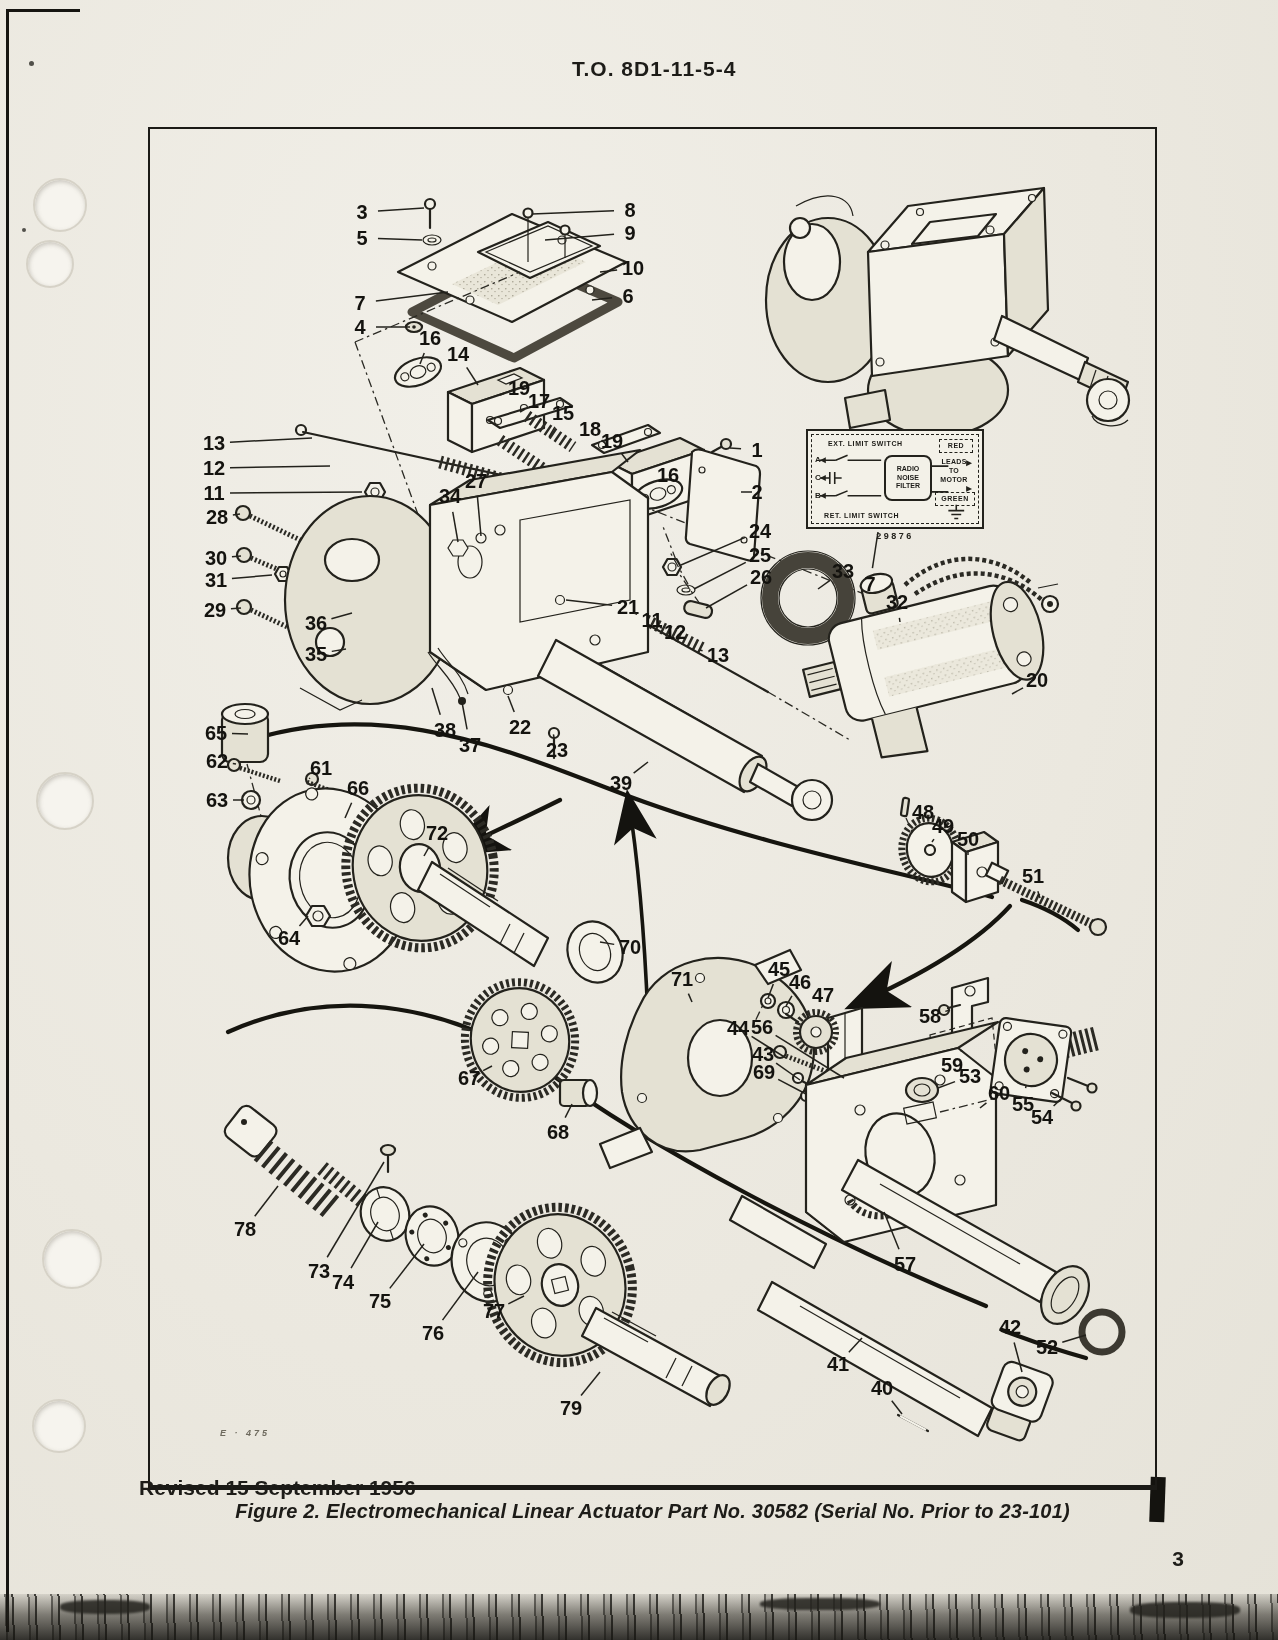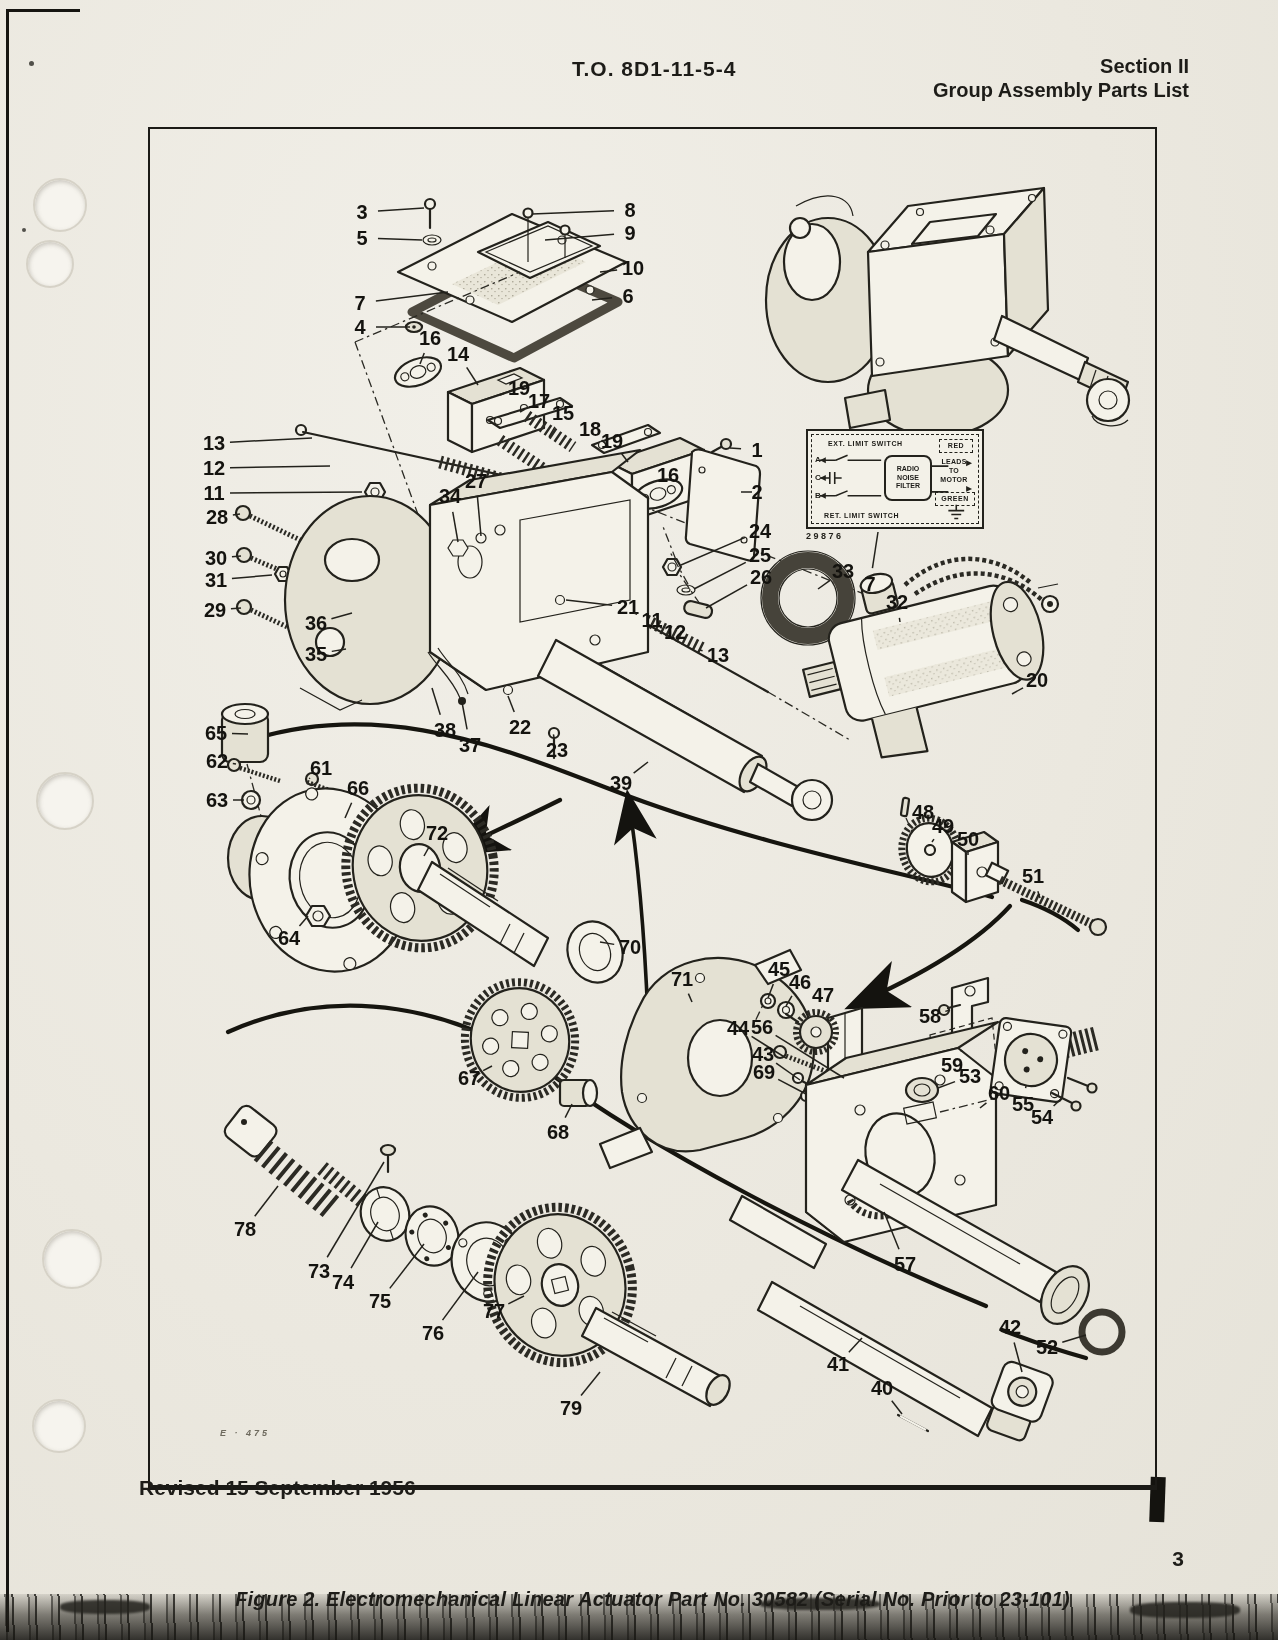--- a/index.html
+++ b/index.html
@@ -16,21 +16,21 @@
   .bottom-band{position:absolute;left:0;top:1594px;width:1278px;height:46px;
     background:
       repeating-linear-gradient(88deg, rgba(22,21,17,0) 0 6px, rgba(22,21,17,.55) 6px 8px,
         rgba(22,21,17,.10) 8px 13px, rgba(22,21,17,.78) 13px 15px, rgba(22,21,17,0) 15px 23px),
       linear-gradient(to bottom, rgba(40,38,32,.10), rgba(38,36,30,.55) 45%, rgba(18,17,14,.85));}
   .smudge{position:absolute;background:#23221d;border-radius:40%;filter:blur(1px);opacity:.85;}
   .rev-tab{position:absolute;left:1150px;top:1477px;width:15px;height:45px;background:#14130f;transform:rotate(2deg);}
   
   .hdr-to{position:absolute;left:572px;top:57px;font-size:21px;font-weight:700;letter-spacing:1px;}
   .hdr-right{position:absolute;right:121px;top:54px;text-align:right;font-size:20px;font-weight:700;line-height:24px;}
-  .caption{position:absolute;left:148px;top:1588px;width:1009px;text-align:center;
+  .caption{position:absolute;left:148px;top:1500px;width:1009px;text-align:center;
     font-size:20px;font-weight:700;font-style:italic;letter-spacing:.2px;}
   .ftr-rev{position:absolute;left:139px;top:1476px;font-size:21px;font-weight:700;}
   .ftr-page{position:absolute;right:126px;top:1547px;font-size:21px;font-weight:700;}
   .plate-code{position:absolute;left:220px;top:1428px;font-size:9px;font-weight:700;
     color:#6e6a5e;letter-spacing:3px;font-style:italic;}
   
   .fig-frame{position:absolute;left:148px;top:127px;width:1009px;height:1363px;
     border:2.5px solid #1b1a16;border-bottom-width:5px;box-sizing:border-box;}
   .fig-svg{position:absolute;left:0;top:0;width:1278px;height:1640px;}
   
@@ -53,21 +53,21 @@
   .wlbl{position:absolute;font-size:7px;font-weight:700;letter-spacing:.6px;white-space:nowrap;color:#1b1a15;}
   .wterm{position:absolute;left:3px;font-size:8px;font-weight:700;color:#1b1a15;}
   .wfilter{position:absolute;left:72px;top:20px;width:44px;height:42px;border:2px solid #23221c;
     border-radius:8px;display:flex;flex-direction:column;align-items:center;justify-content:center;
     font-size:7px;font-weight:700;line-height:1.2;text-align:center;background:#f3f1e8;}
   .wsmallbox{position:absolute;border:1.5px dashed #23221c;font-size:7px;font-weight:700;
     text-align:center;line-height:11px;letter-spacing:.5px;}
   .wleads{position:absolute;right:2px;top:23px;width:44px;font-size:7px;font-weight:700;
     text-align:center;line-height:1.25;letter-spacing:.3px;}
   .wire-svg{position:absolute;left:0;top:0;width:100%;height:100%;}
-  .wnum{position:absolute;left:806px;top:531px;width:178px;
+  .wnum{position:absolute;left:806px;top:531px;width:178px;text-align:center;
     font-size:9px;font-weight:700;letter-spacing:2.5px;color:#23221c;}
 </style>
 </head>
 <body>
 
 <div class="page">
 
   <div class="edge-line-left"></div>
   <div class="edge-line-top"></div>
   <div class="ink-dot" style="left:29px;top:61px;"></div>
@@ -77,24 +77,20 @@
   <div class="punch-hole" style="left:36px;top:772px;width:54px;height:54px;"></div>
   <div class="punch-hole" style="left:42px;top:1229px;width:56px;height:56px;"></div>
   <div class="punch-hole" style="left:32px;top:1399px;width:50px;height:50px;"></div>
   <div class="bottom-band"></div>
   <div class="smudge" style="left:60px;top:1600px;width:90px;height:14px;"></div>
   <div class="smudge" style="left:760px;top:1598px;width:120px;height:12px;"></div>
   <div class="smudge" style="left:1130px;top:1602px;width:110px;height:16px;"></div>
   <div class="rev-tab"></div>
 
   <div class="hdr-to">T.O. 8D1-11-5-4</div>
-  <div class="hdr-right">
-    <div>Section II</div>
-    <div>Group Assembly Parts List</div>
-  </div>
 
   <div class="fig-frame"></div>
 
   <svg class="fig-svg" viewBox="0 0 1278 1640">
     <defs>
       <pattern id="dotp" width="7" height="7" patternUnits="userSpaceOnUse">
         <rect width="7" height="7" fill="#e9e6d9"></rect>
         <circle cx="1.8" cy="1.8" r="0.8" fill="#a39e8d"></circle>
         <circle cx="5" cy="4.6" r="0.7" fill="#a39e8d"></circle>
       </pattern>

